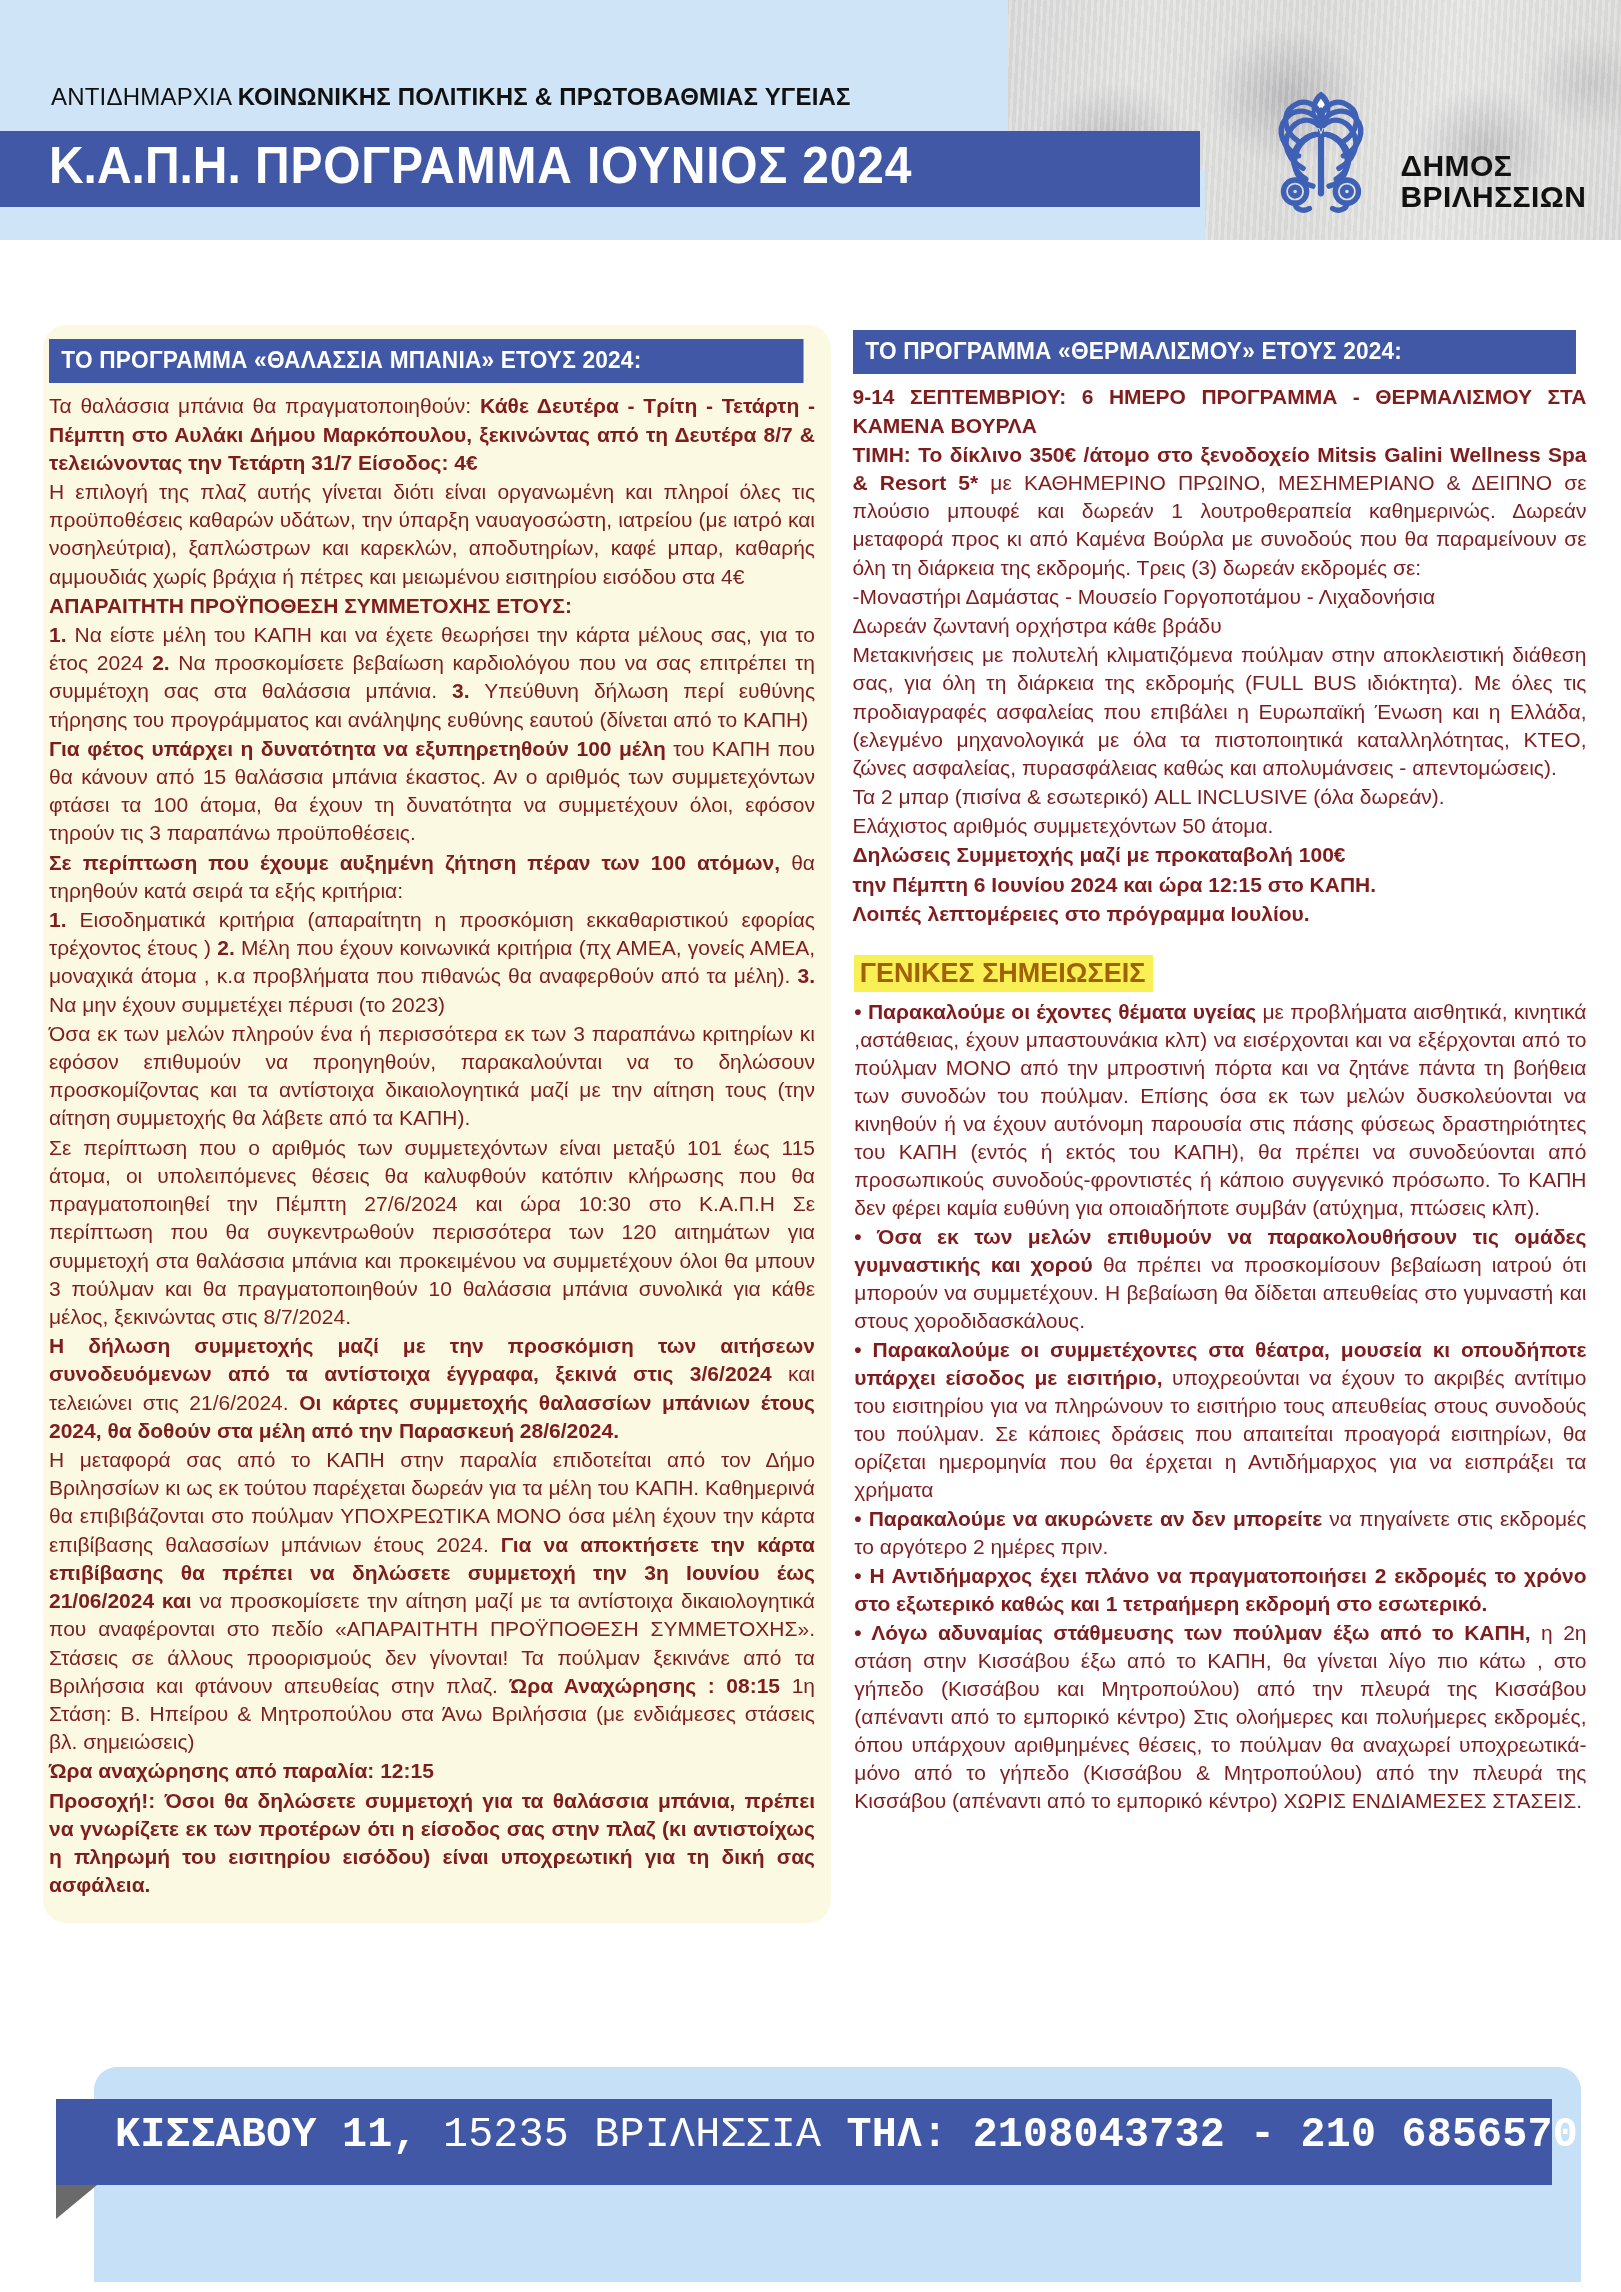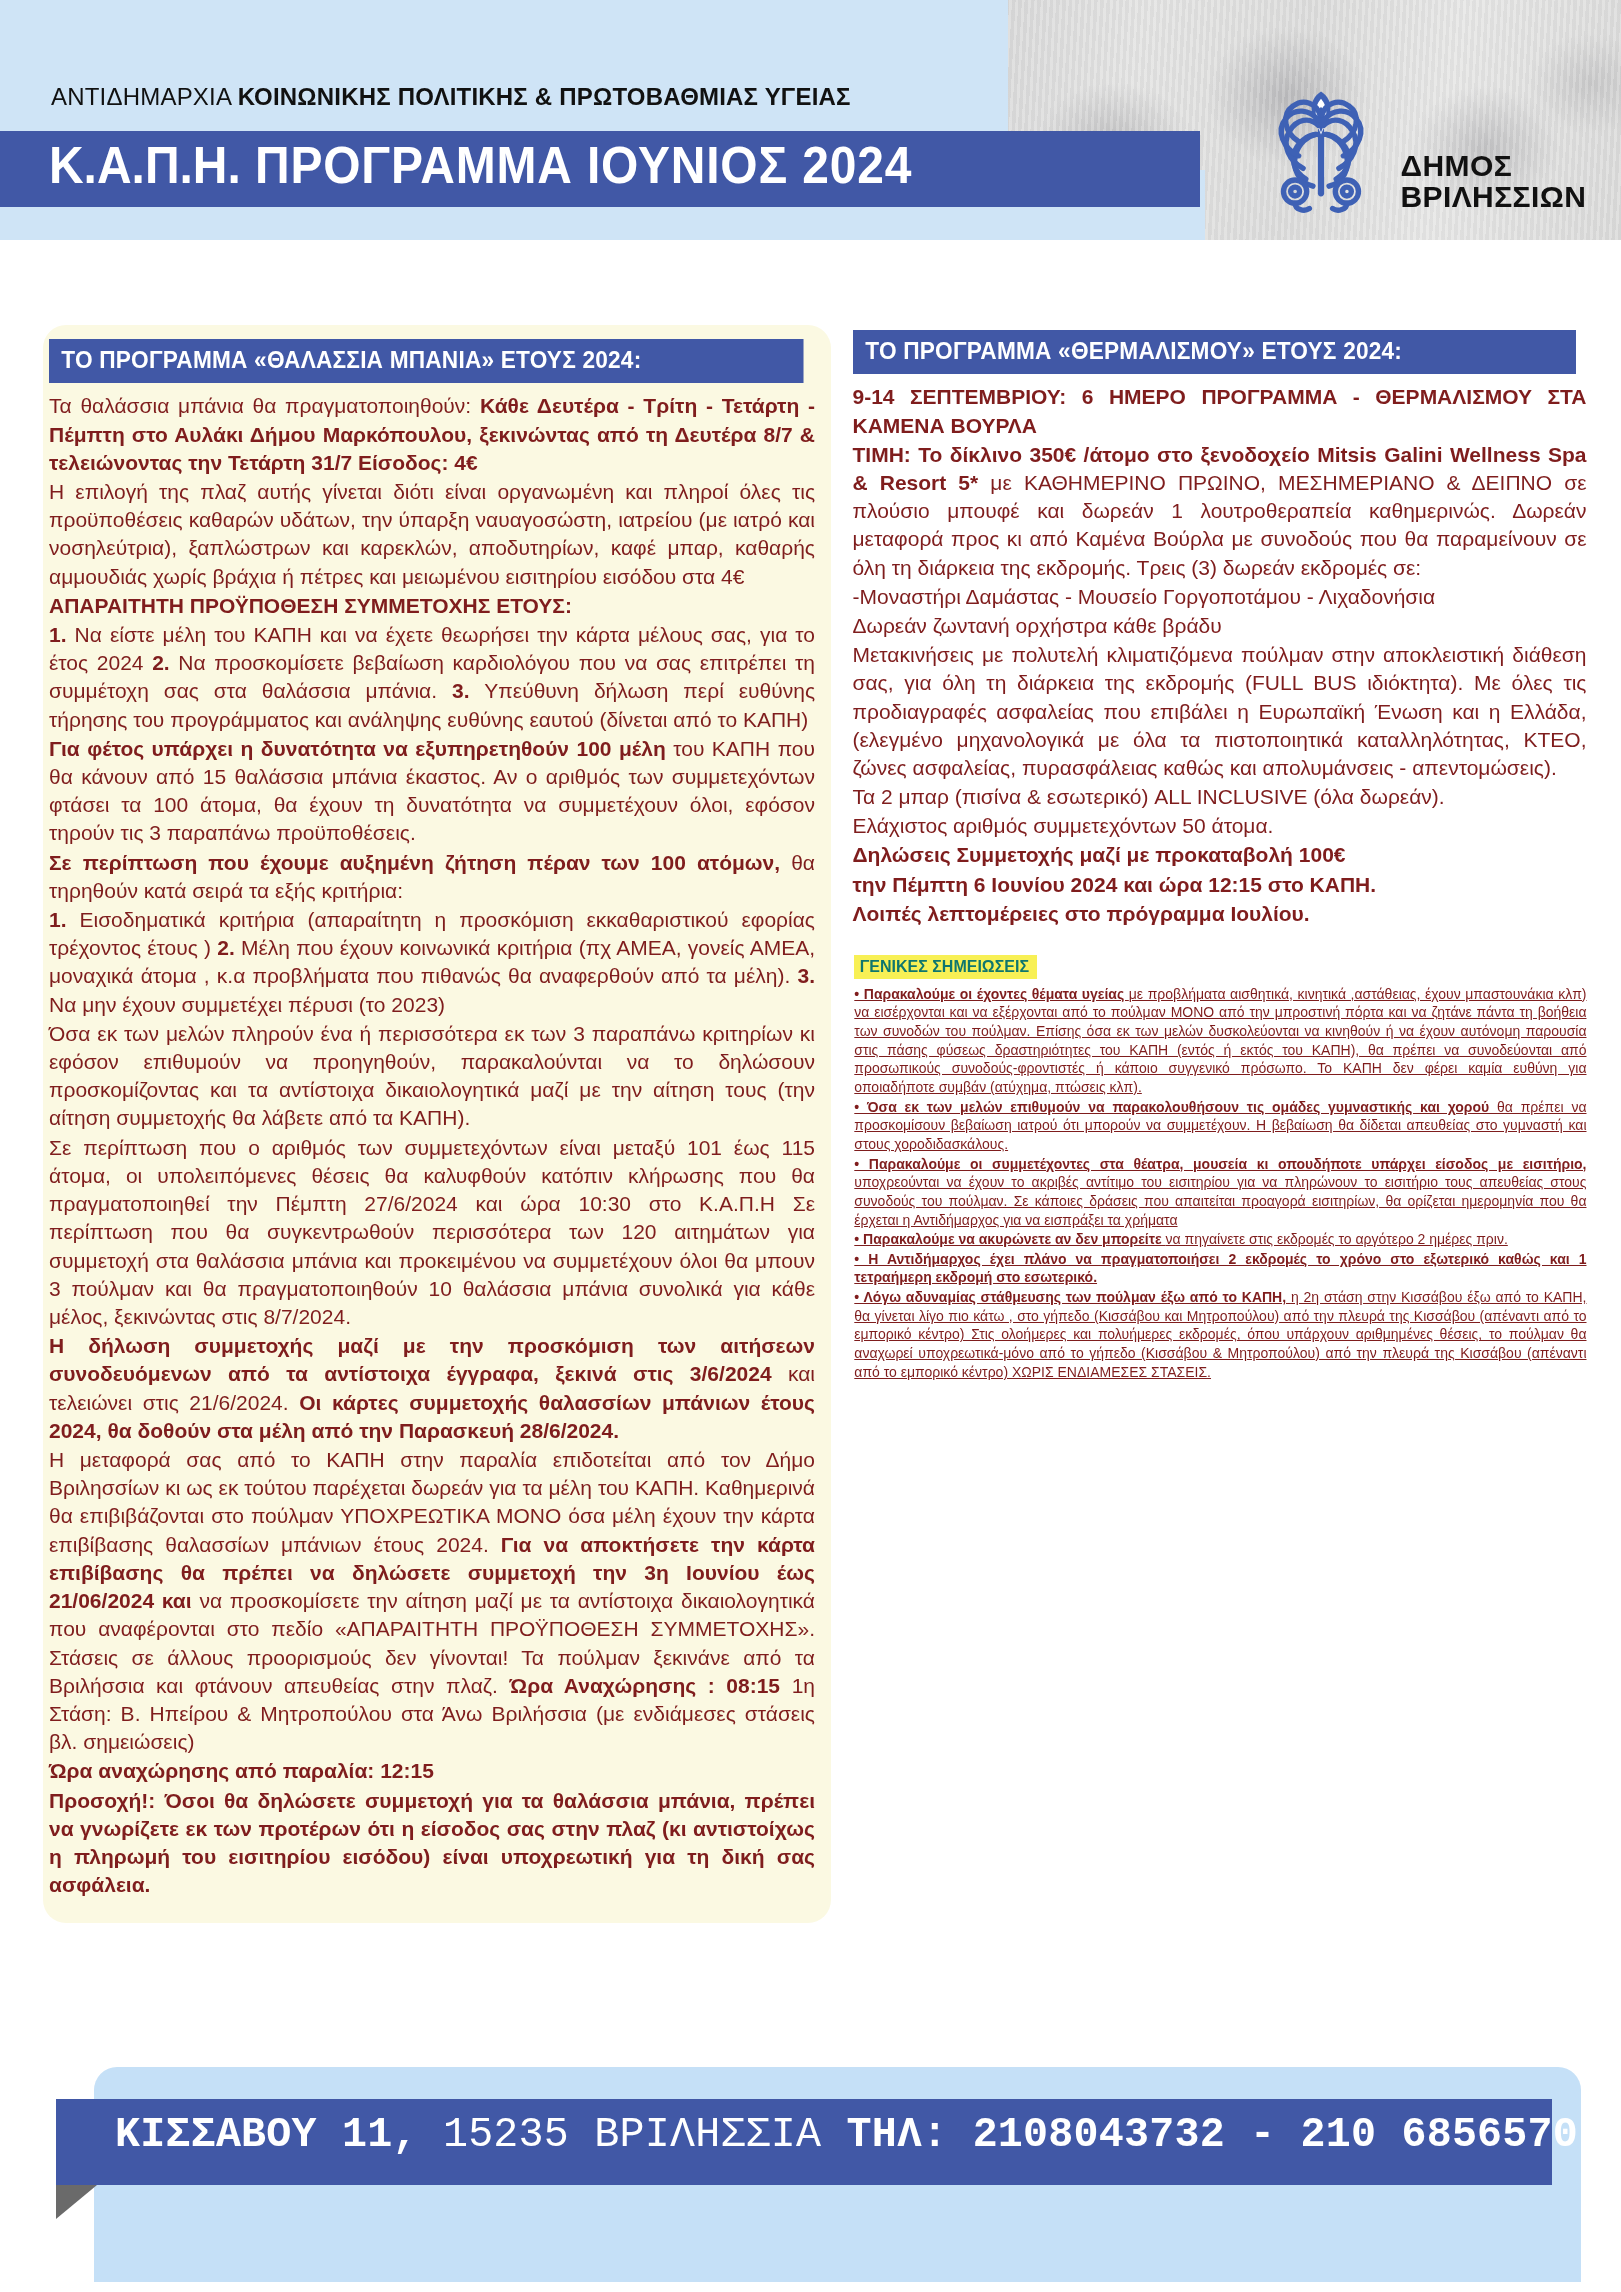--- a/index.html
+++ b/index.html
@@ -165,29 +165,29 @@
     color: #7f1d1d;
     text-align: justify;
     text-justify: inter-word;
     hyphens: none;
   }
   .b { font-weight: 700; }
 
   .notes-head {
     display: inline-block;
     background: #f8f055;
-    color: #0f766e;
+    color: #a16207;
     font-weight: 700;
-    font-size: 16px;
+    font-size: 27px;
     padding: 2.7px 8px 3.6px 5.4px;
     margin: 0 0 5.4px 0;
     white-space: nowrap;
   }
   .notes-wrap { margin-top: 27px; padding-left: 1.8px; }
-  .notes-wrap p.t { font-size: 14px; line-height: 1.335; text-decoration: underline; }
+  .notes-wrap p.t { font-size: 21px; line-height: 1.335; }
 
   
   .footer-zone {
     position: absolute;
     left: 0;
     bottom: 0;
     width: 1621px;
     height: 269px;
     font-family: Liberation Mono, monospace;
   }

